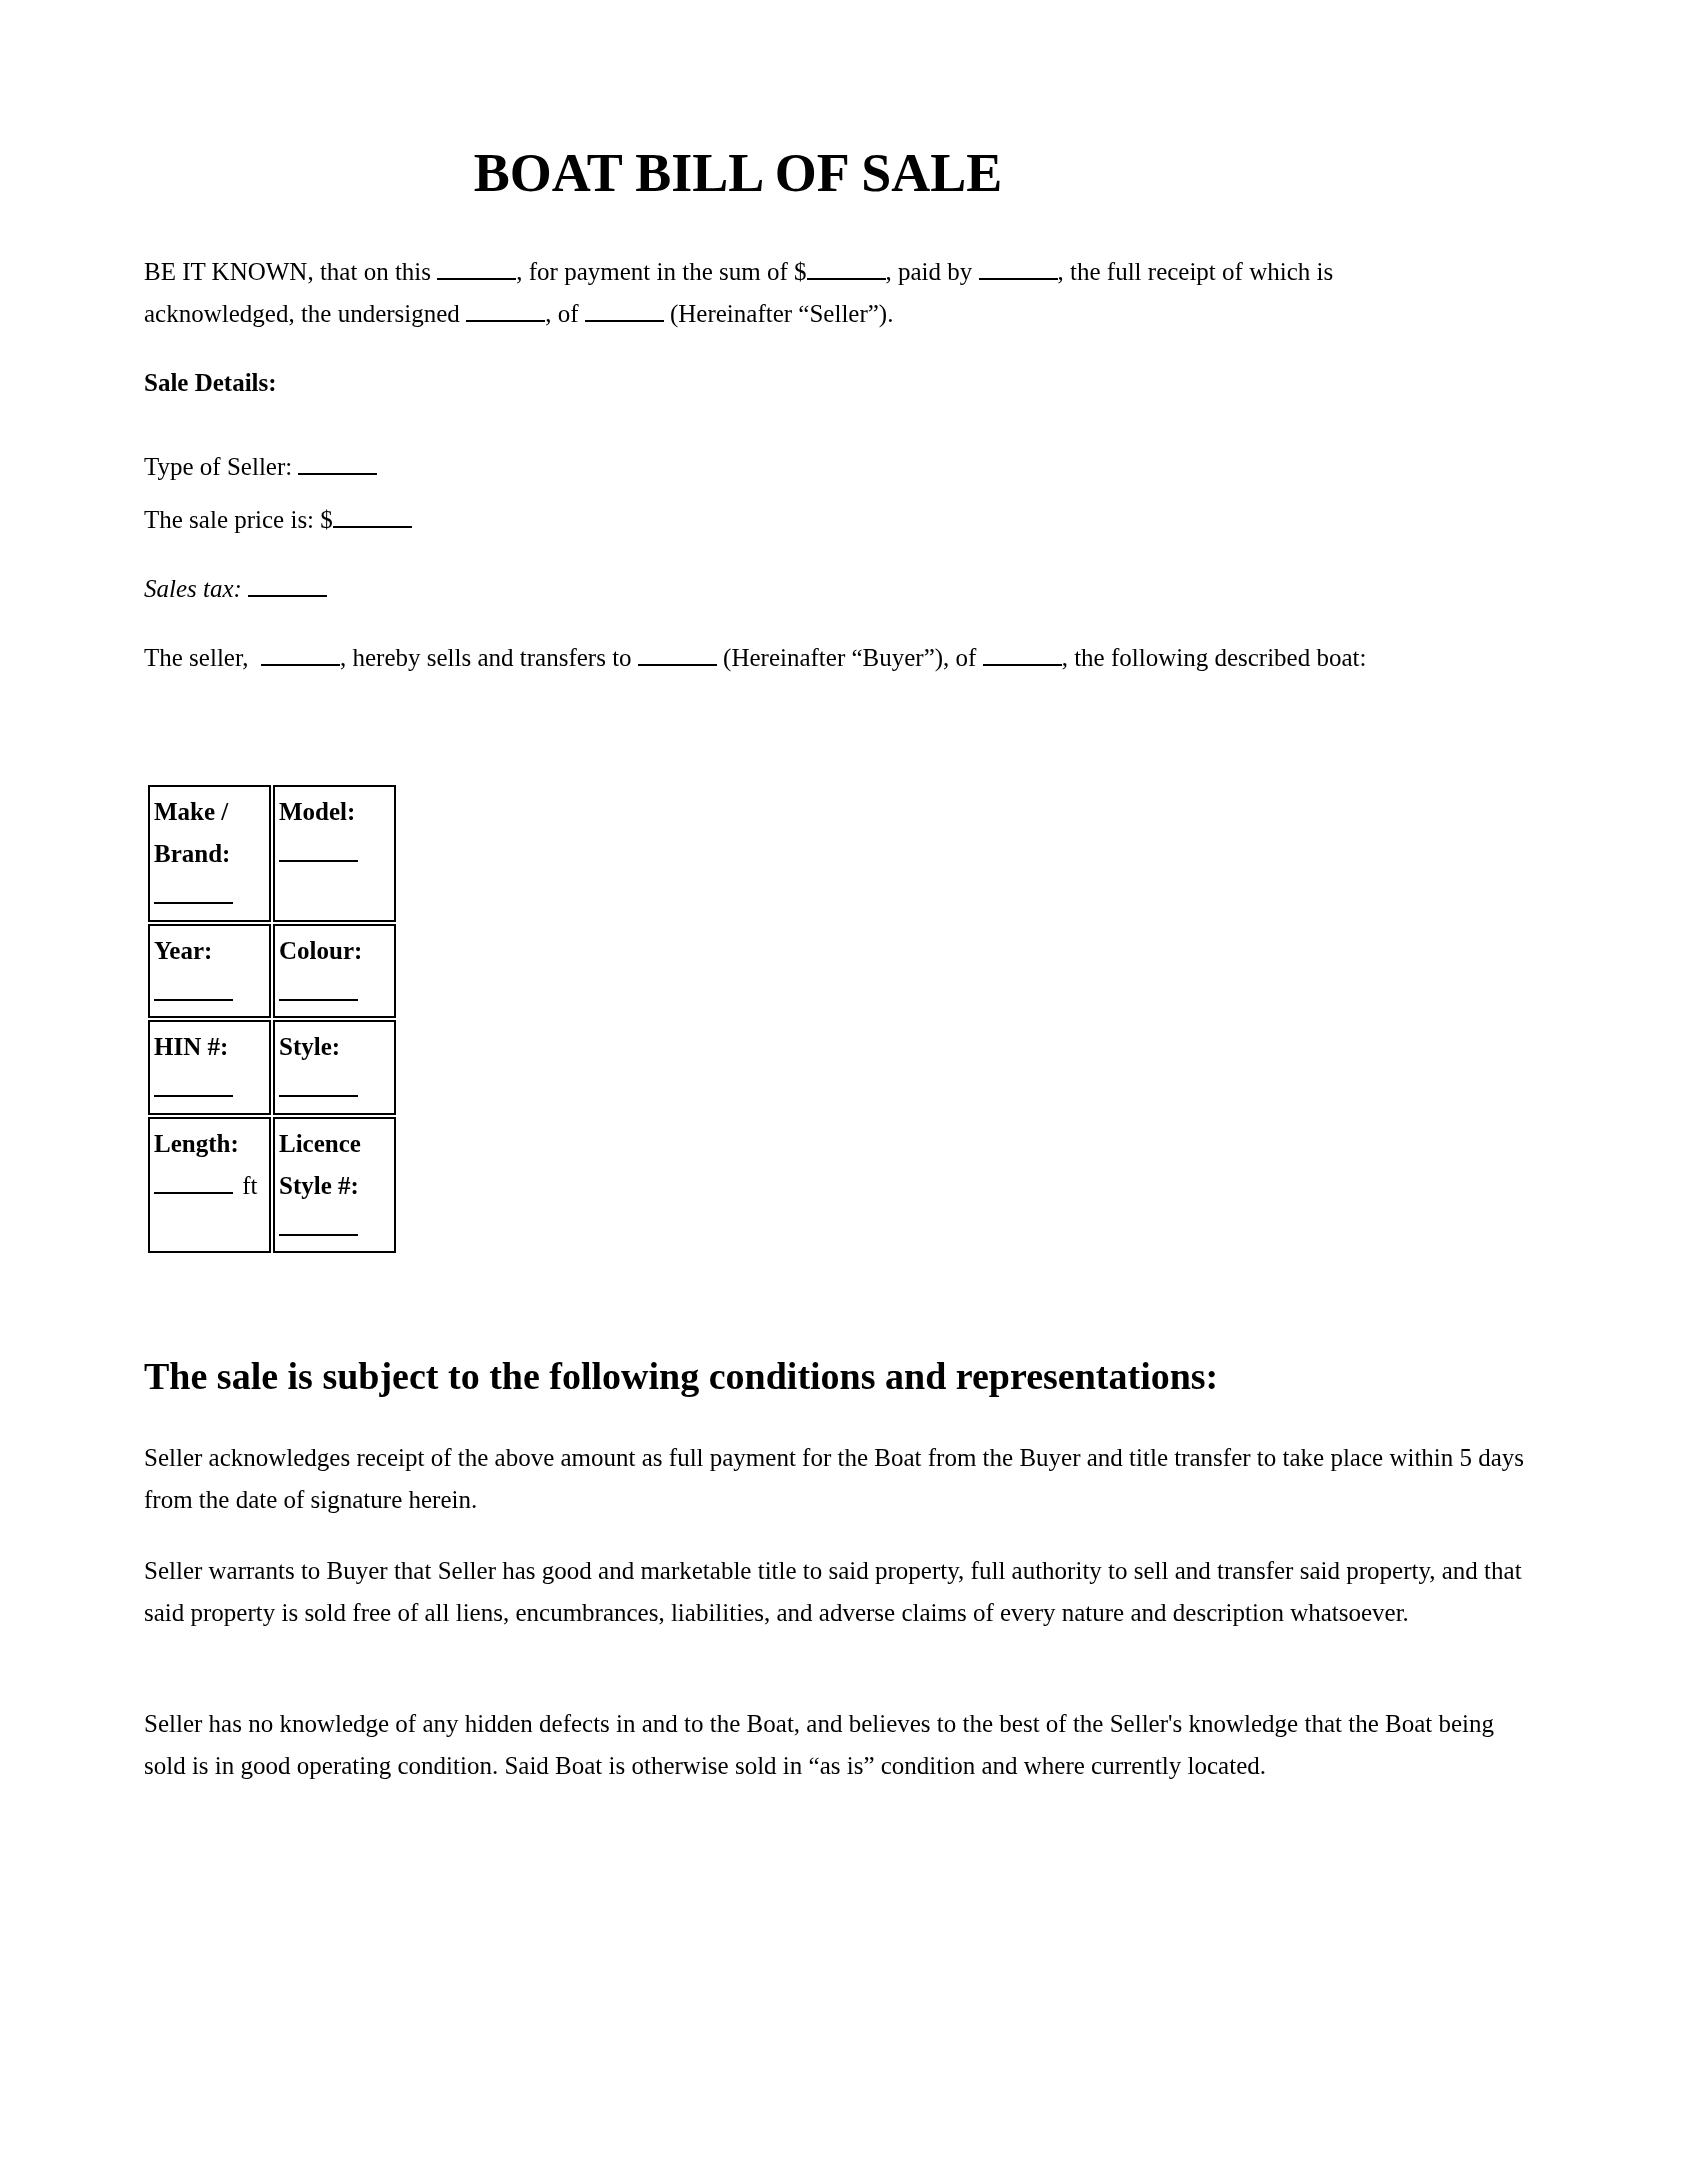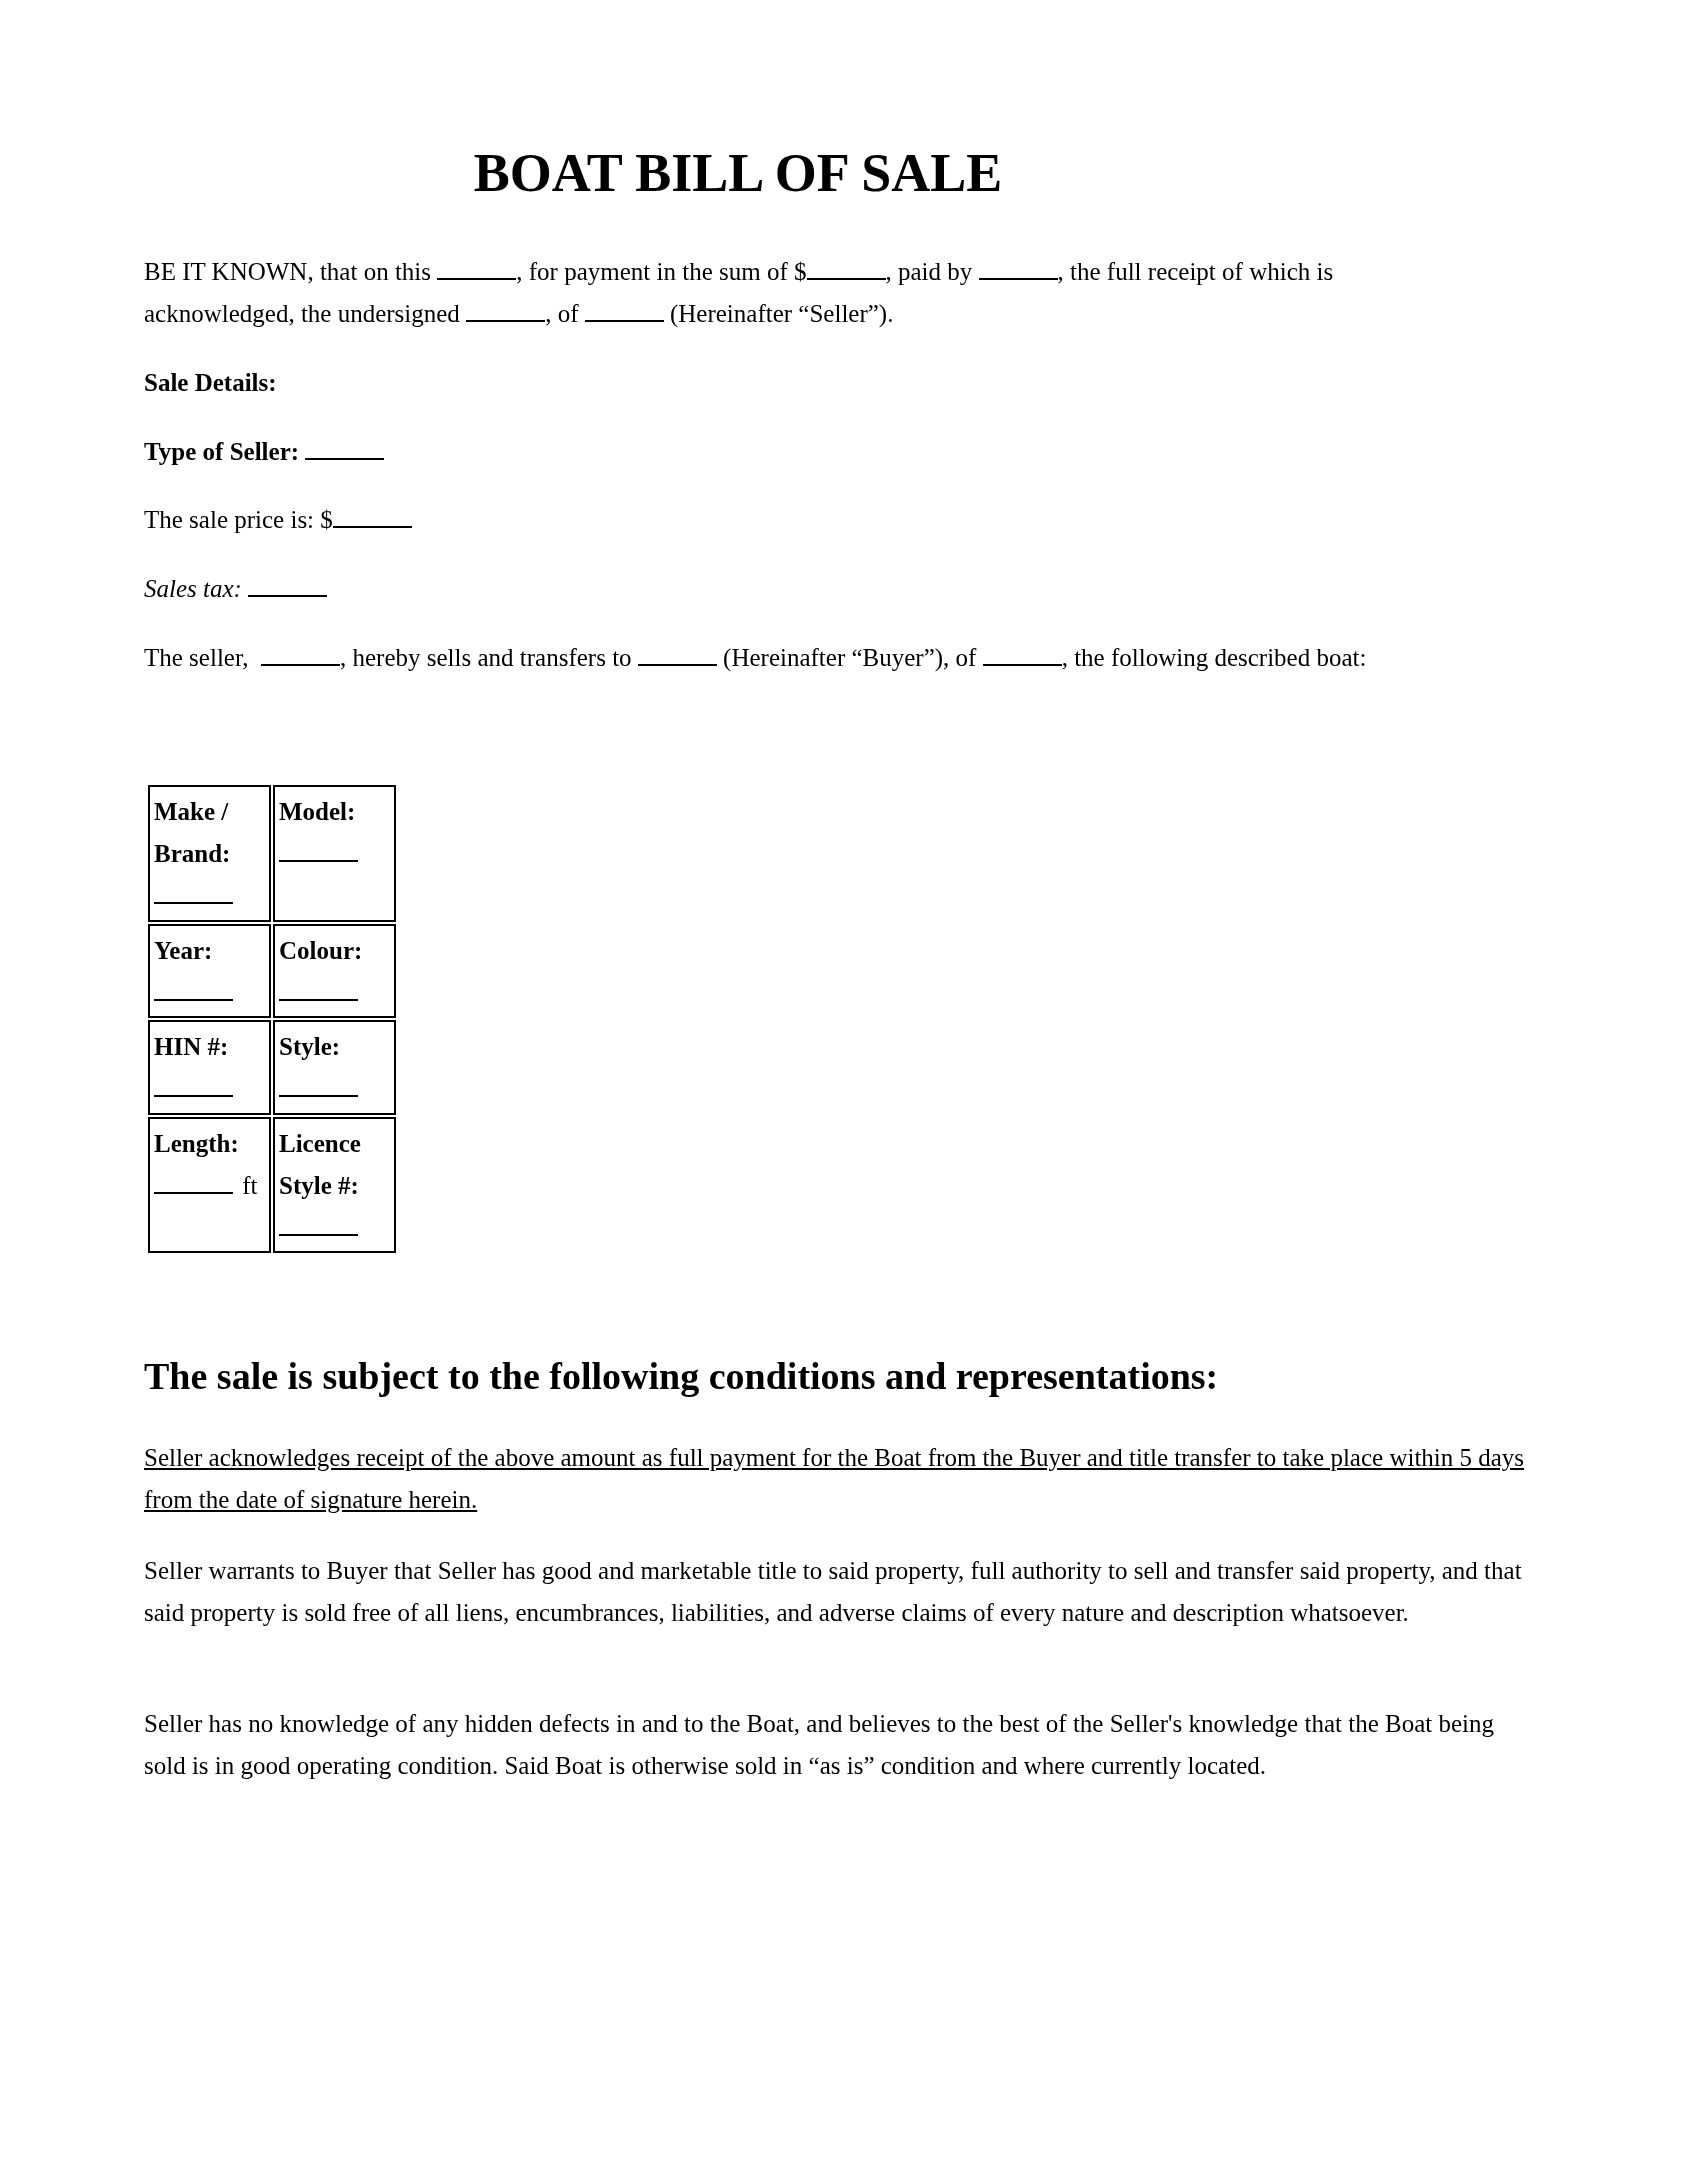--- a/index.html
+++ b/index.html
@@ -105,21 +105,21 @@
 <div class="page">
 
   <h1 class="title">BOAT BILL OF SALE</h1>
 
   <p class="line" style="top:255px;"><span>BE IT KNOWN, that on this </span><span class="blank"></span><span>, for payment in the sum of $</span><span class="blank"></span><span>, paid by </span><span class="blank"></span><span>, the full receipt of which is</span></p>
 
   <p class="line" style="top:297px;"><span>acknowledged, the undersigned </span><span class="blank"></span><span>, of </span><span class="blank"></span><span> (Hereinafter “Seller”).</span></p>
 
   <p class="line bold" style="top:366px;">Sale Details:</p>
 
-  <p class="line" style="top:435px;font-weight:bold;"><span>Type of Seller: </span><span class="blank"></span></p>
+  <p class="line" style="top:450px;"><span>Type of Seller: </span><span class="blank"></span></p>
 
   <p class="line" style="top:503px;"><span>The sale price is: $</span><span class="blank"></span></p>
 
   <p class="line" style="top:572px;font-style:italic;"><span>Sales tax: </span><span class="blank"></span></p>
 
   <p class="line" style="top:641px; white-space:pre;"><span>The seller,  </span><span class="blank"></span><span>, hereby sells and transfers to </span><span class="blank"></span><span> (Hereinafter “Buyer”), of </span><span class="blank"></span><span>, the following described boat:</span></p>
 
   <table class="boat-table">
     <tbody>
       <tr class="r1">
@@ -162,18 +162,18 @@
           <div>Licence</div>
           <div>Style #:</div>
           <div><span class="cell-blank"></span></div>
         </td>
       </tr>
     </tbody>
   </table>
 
   <h2 class="cond-heading">The sale is subject to the following conditions and representations:</h2>
 
-  <p class="para" style="top:1437px;text-decoration:underline;">Seller acknowledges receipt of the above amount as full payment for the Boat from the Buyer and title transfer to take place within 5 days from the date of signature herein.</p>
+  <p class="para" style="top:1437px;">Seller acknowledges receipt of the above amount as full payment for the Boat from the Buyer and title transfer to take place within 5 days from the date of signature herein.</p>
   <p class="para" style="top:1550px;">Seller warrants to Buyer that Seller has good and marketable title to said property, full authority to sell and transfer said property, and that said property is sold free of all liens, encumbrances, liabilities, and adverse claims of every nature and description whatsoever.</p>
   <p class="para" style="top:1703px;">Seller has no knowledge of any hidden defects in and to the Boat, and believes to the best of the Seller's knowledge that the Boat being sold is in good operating condition. Said Boat is otherwise sold in “as is” condition and where currently located.</p>
 
 </div>
 
 
 </body></html>

